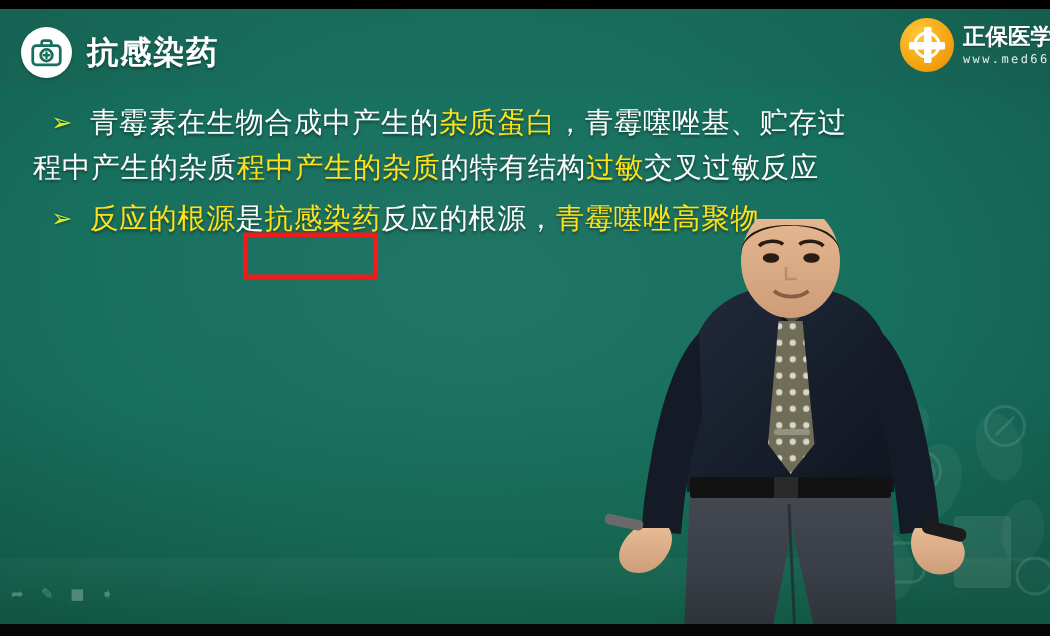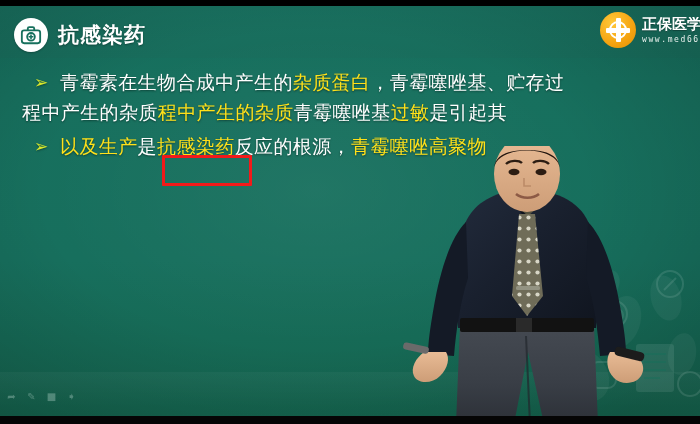--- a/index.html
+++ b/index.html
@@ -365,26 +365,26 @@
     </div>
 
     <div class="content">
 
       <div class="bullet-row row1">
         <span class="arrow-bullet">➢</span>
         <span class="line-text"><span>青霉素在生物合成中产生的</span><span class="hl">杂质蛋白</span><span>，青霉噻唑基、贮存过</span></span>
       </div>
 
       <div class="bullet-row row2">
-        <span class="line-text"><span>程中产生的杂质</span><span class="hl">程中产生的杂质</span><span>青霉噻唑基</span><span class="hl">过敏</span><span>是引起其</span></span>
+        <span class="line-text"><span>程中产生的杂质</span><span class="hl">程中产生的杂质</span><span>的特有结构</span><span class="hl">过敏</span><span>交叉过敏反应</span></span>
       </div>
 
       <div class="bullet-row row3">
         <span class="arrow-bullet">➢</span>
-        <span class="line-text"><span class="hl">以及生产</span><span>是</span><span class="hl">抗感染药</span><span>反应的根源，</span><span class="hl">青霉噻唑高聚物</span></span>
+        <span class="line-text"><span class="hl">反应的根源</span><span>是</span><span class="hl">抗感染药</span><span>反应的根源，</span><span class="hl">青霉噻唑高聚物</span></span>
       </div>
 
       <div class="red-box"></div>
     </div>
 
     <div class="mini-toolbar">
       <span class="tool">➦</span>
       <span class="tool">✎</span>
       <span class="tool">■</span>
       <span class="tool">➧</span>

